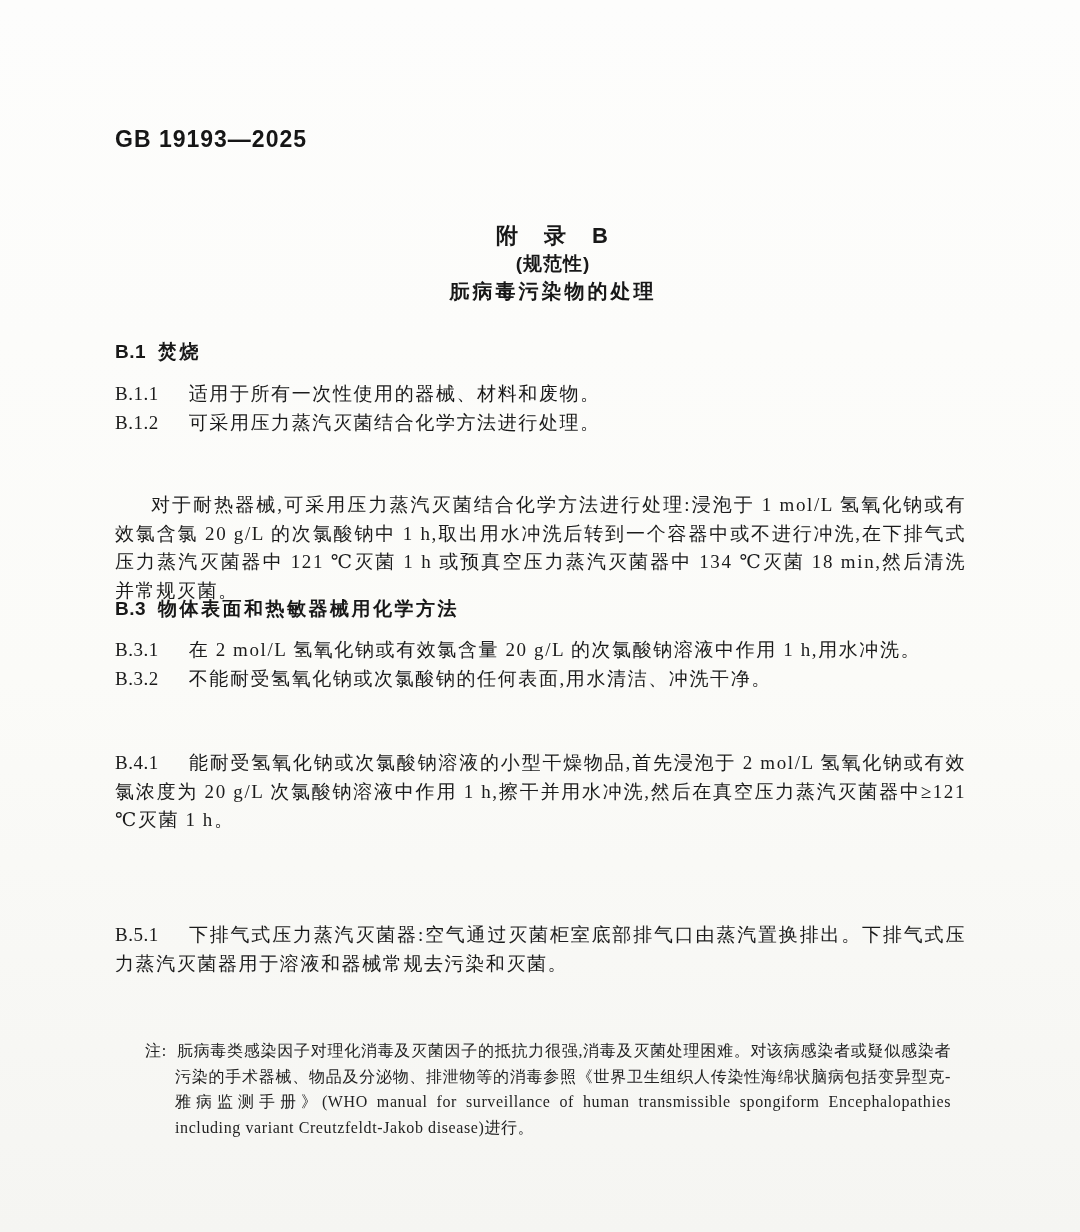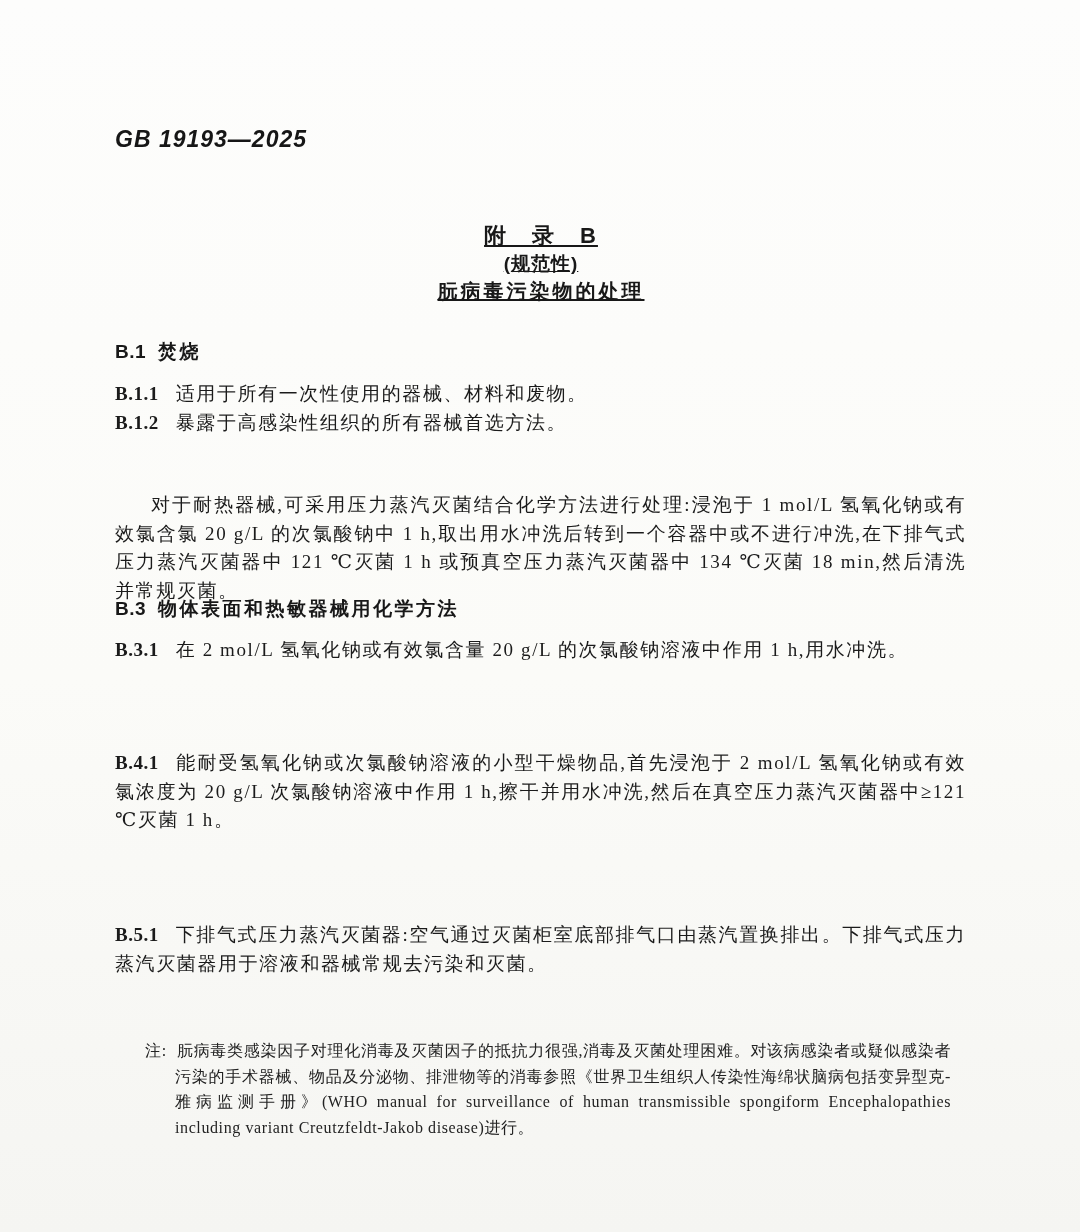--- a/index.html
+++ b/index.html
@@ -21,31 +21,29 @@
   }
   .doc-header {
     position: absolute;
     top: 126px;
     left: 115px;
     font-family: "Liberation Sans", "DejaVu Sans", sans-serif;
     font-weight: bold;
     font-size: 23px;
     letter-spacing: 1px;
     color: #161616;
-    font-style: italic;
   }
   .title-line {
     position: absolute;
-    left: 116px;
+    left: 128px;
     width: 850px;
     text-align: center;
     font-family: "Liberation Sans", "DejaVu Sans", sans-serif;
     font-weight: bold;
     color: #181818;
-    text-decoration: underline;
   }
   .title-1 { top: 221px; font-size: 22px; letter-spacing: 2px; }
   .title-2 { top: 251px; font-size: 19px; letter-spacing: 1px; }
   .title-3 { top: 278px; font-size: 20px; letter-spacing: 3px; }
 
   .sec-heading {
     position: absolute;
     left: 115px;
     width: 850px;
     font-family: "Liberation Sans", "DejaVu Sans", sans-serif;
@@ -63,23 +61,23 @@
     position: absolute;
     left: 115px;
     width: 851px;
     font-size: 19px;
     line-height: 28.5px;
     letter-spacing: 1.6px;
     text-align: justify;
     color: #1b1b1b;
   }
   .clause .num {
-    font-weight: bold;
+    font-weight: normal;
     letter-spacing: 0.5px;
-    margin-right: 17px;
+    margin-right: 30px;
     font-family: "Liberation Serif", "DejaVu Serif", serif;
   }
   .para { text-indent: 36px; }
 
   .note {
     position: absolute;
     left: 115px;
     top: 1038px;
     width: 836px;
     padding-left: 60px;
@@ -108,34 +106,37 @@
 
   <div class="sec-heading" style="top:339px">
     <span class="num">B.1</span><span>焚烧</span>
   </div>
 
   <div class="clause" style="top:380px">
     <span class="num">B.1.1</span><span>适用于所有一次性使用的器械、材料和废物。</span>
   </div>
 
   <div class="clause" style="top:409px">
-    <span class="num">B.1.2</span><span>暴露于高感染性组织的所有器械首选方法。</span>
+    <span class="num">B.1.2</span><span>可采用压力蒸汽灭菌结合化学方法进行处理。</span>
   </div>
 
 
   <div class="para" style="top:491px">对于耐热器械,可采用压力蒸汽灭菌结合化学方法进行处理:浸泡于 1 mol/L 氢氧化钠或有效氯含氯 20 g/L 的次氯酸钠中 1 h,取出用水冲洗后转到一个容器中或不进行冲洗,在下排气式压力蒸汽灭菌器中 121 ℃灭菌 1 h 或预真空压力蒸汽灭菌器中 134 ℃灭菌 18 min,然后清洗并常规灭菌。</div>
 
   <div class="sec-heading" style="top:596px">
     <span class="num">B.3</span><span>物体表面和热敏器械用化学方法</span>
   </div>
 
   <div class="clause" style="top:636px">
     <span class="num">B.3.1</span><span>在 2 mol/L 氢氧化钠或有效氯含量 20 g/L 的次氯酸钠溶液中作用 1 h,用水冲洗。</span>
   </div>
 
+  <div class="clause" style="top:665px">
+    <span class="num">B.3.2</span><span>不能耐受氢氧化钠或次氯酸钠的任何表面,用水清洁、冲洗干净。</span>
+  </div>
 
 
   <div class="clause" style="top:749px">
     <span class="num">B.4.1</span><span>能耐受氢氧化钠或次氯酸钠溶液的小型干燥物品,首先浸泡于 2 mol/L 氢氧化钠或有效氯浓度为 20 g/L 次氯酸钠溶液中作用 1 h,擦干并用水冲洗,然后在真空压力蒸汽灭菌器中≥121 ℃灭菌 1 h。</span>
   </div>
 
 
 
   <div class="clause" style="top:921px">
     <span class="num">B.5.1</span><span>下排气式压力蒸汽灭菌器:空气通过灭菌柜室底部排气口由蒸汽置换排出。下排气式压力蒸汽灭菌器用于溶液和器械常规去污染和灭菌。</span>

